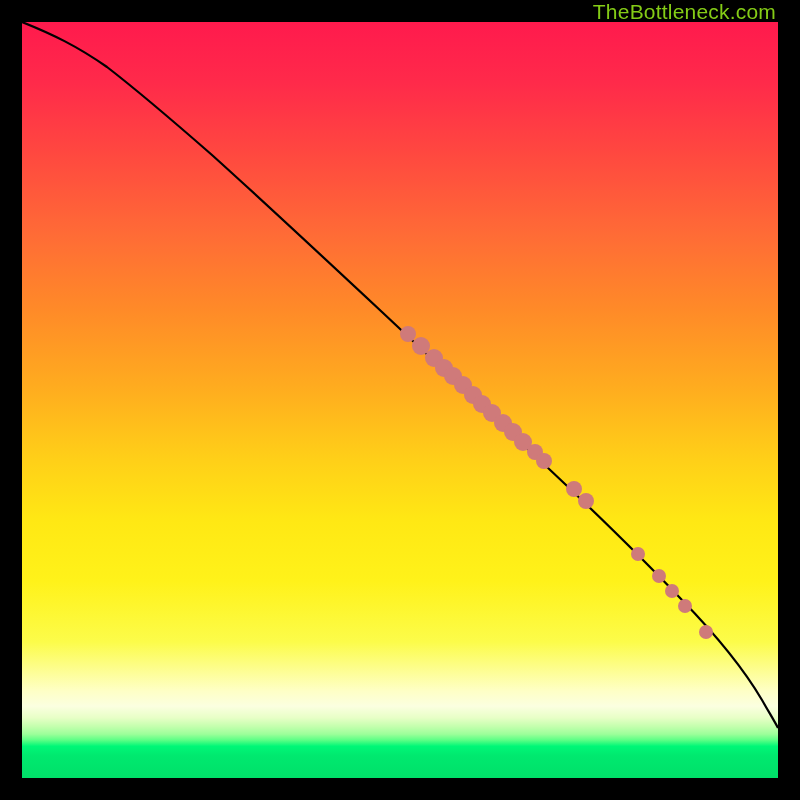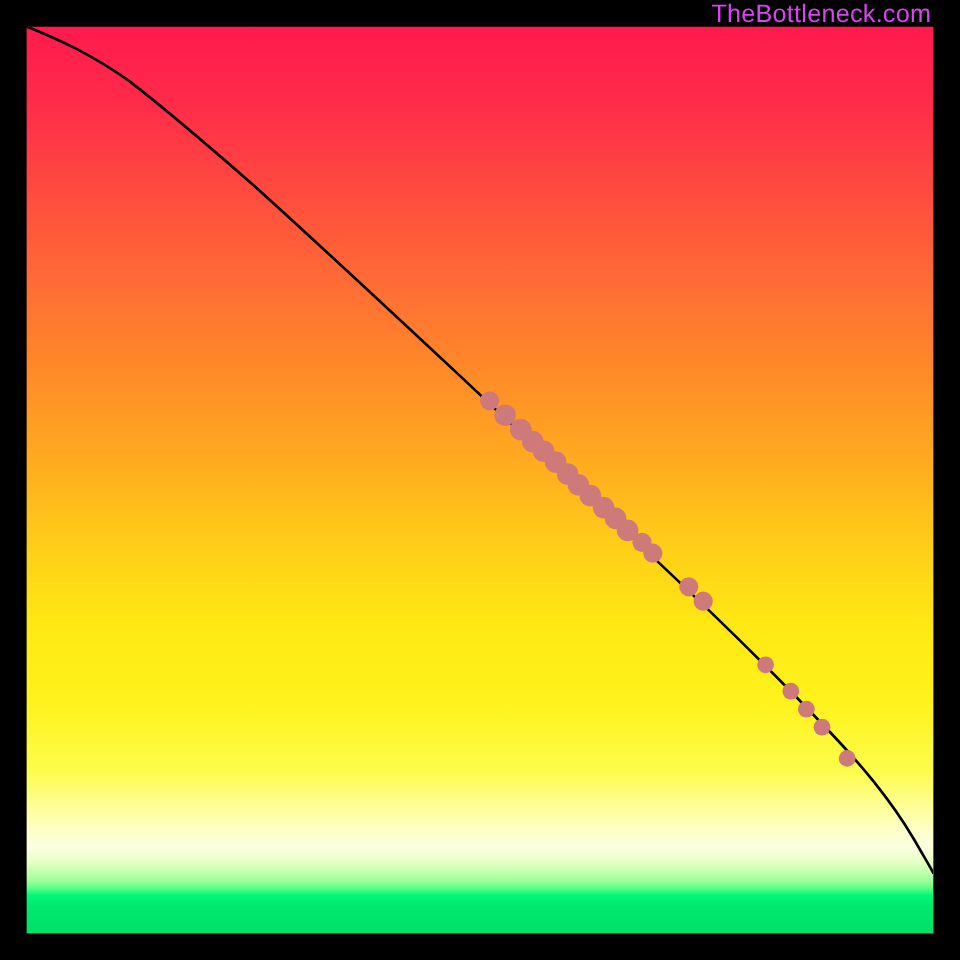--- a/index.html
+++ b/index.html
@@ -47,21 +47,21 @@
       #5bff85 95%,
       #00f777 95.8%,
       #00e96f 97%,
       #00e069 100%
     );
   }
   .watermark {
     position: absolute;
     top: 0px;
     right: 24px;
-    color: #d946ef;
+    color: #84cc16;
     font-size: 21px;
     font-weight: 400;
     letter-spacing: 0.2px;
   }
   svg.curve {
     position: absolute;
     inset: 0;
     width: 100%;
     height: 100%;
   }

